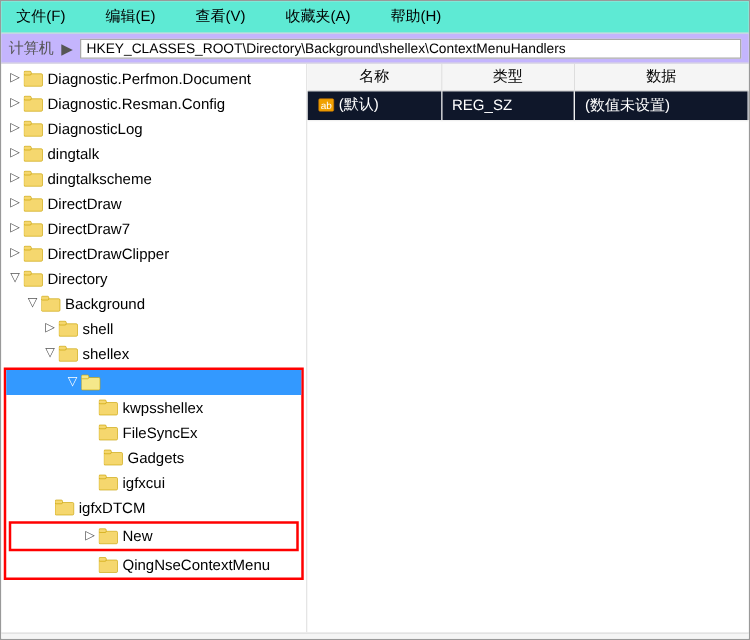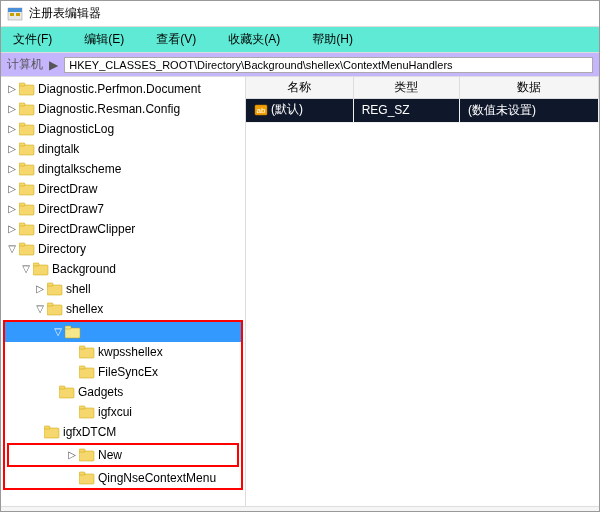--- a/index.html
+++ b/index.html
@@ -167,29 +167,20 @@
     
     .tree-pane::-webkit-scrollbar { width: 12px; }
     .tree-pane::-webkit-scrollbar-track { background: #f5f5f5; }
     .tree-pane::-webkit-scrollbar-thumb { background: #c0c0c0; border: 1px solid #a0a0a0; }
   </style>
 </head>
 <body>
 
 <div class="window">
 
-  <div class="title-bar">
-    <svg class="title-bar-icon" viewBox="0 0 16 16">
-      <rect x="1" y="2" width="14" height="12" fill="#e8e8e8" stroke="#999" stroke-width="0.5"></rect>
-      <rect x="1" y="2" width="14" height="4" fill="#4a90d9"></rect>
-      <rect x="3" y="7" width="4" height="3" fill="#c8a000"></rect>
-      <rect x="9" y="7" width="4" height="3" fill="#c8a000"></rect>
-    </svg>
-    <span class="title-bar-text">注册表编辑器</span>
-  </div>
 
   <div class="menu-bar">
     <span class="menu-item">文件(F)</span>
     <span class="menu-item">编辑(E)</span>
     <span class="menu-item">查看(V)</span>
     <span class="menu-item">收藏夹(A)</span>
     <span class="menu-item">帮助(H)</span>
   </div>
 
   <div class="address-bar">
@@ -362,21 +353,21 @@
             <span class="folder-icon">
               <svg class="folder-svg" viewBox="0 0 16 14">
                   <rect x="0" y="3" width="15" height="10" rx="1" fill="#f5d76e" stroke="#c8a000" stroke-width="0.5"></rect>
                   <rect x="0" y="1" width="6" height="3" rx="1" fill="#f5d76e" stroke="#c8a000" stroke-width="0.5"></rect>
                 </svg>
             </span>
             <span class="label">FileSyncEx</span>
           </div>
 
 
-          <div class="tree-item" style="padding-left:40px;">
+          <div class="tree-item" style="padding-left:64px;">
             <span class="toggle"> </span>
             <span class="folder-icon">
               <svg class="folder-svg" viewBox="0 0 16 14">
                   <rect x="0" y="3" width="15" height="10" rx="1" fill="#f5d76e" stroke="#c8a000" stroke-width="0.5"></rect>
                   <rect x="0" y="1" width="6" height="3" rx="1" fill="#f5d76e" stroke="#c8a000" stroke-width="0.5"></rect>
                 </svg>
             </span>
             <span class="label">Gadgets</span>
           </div>
 

